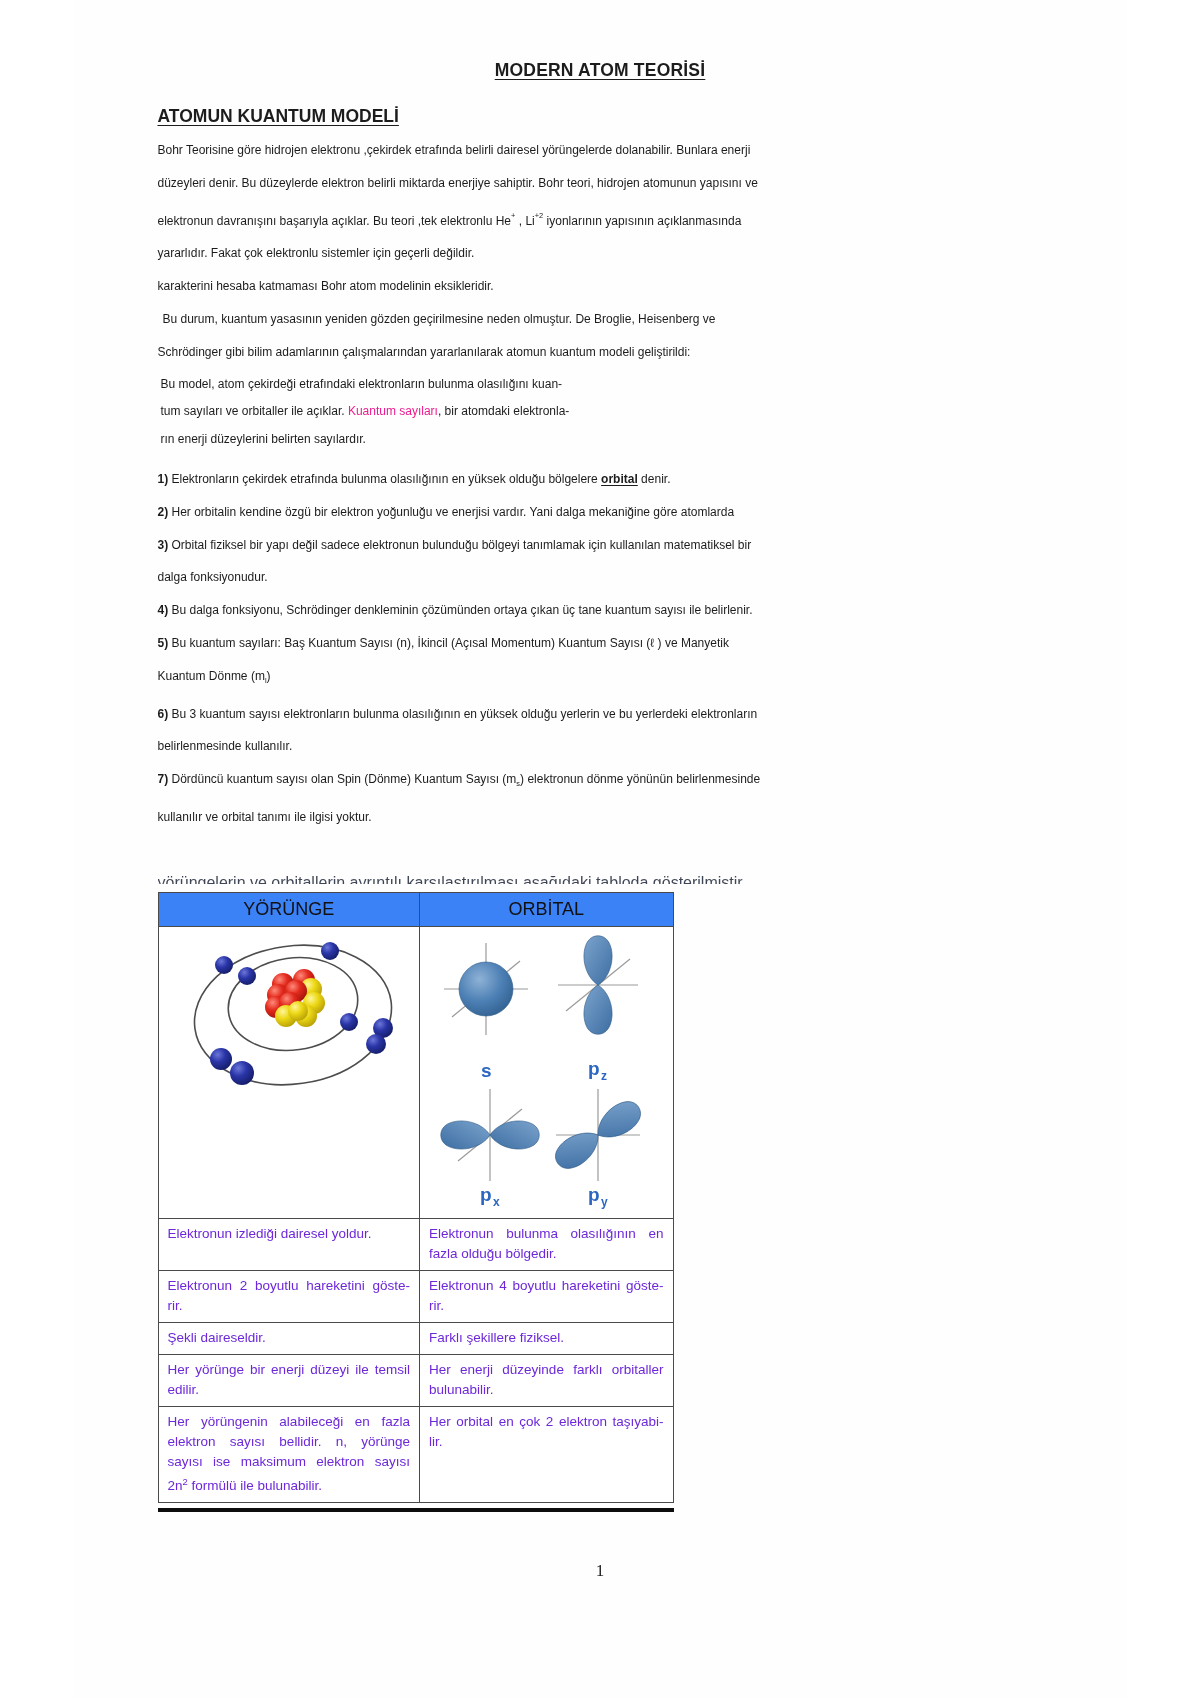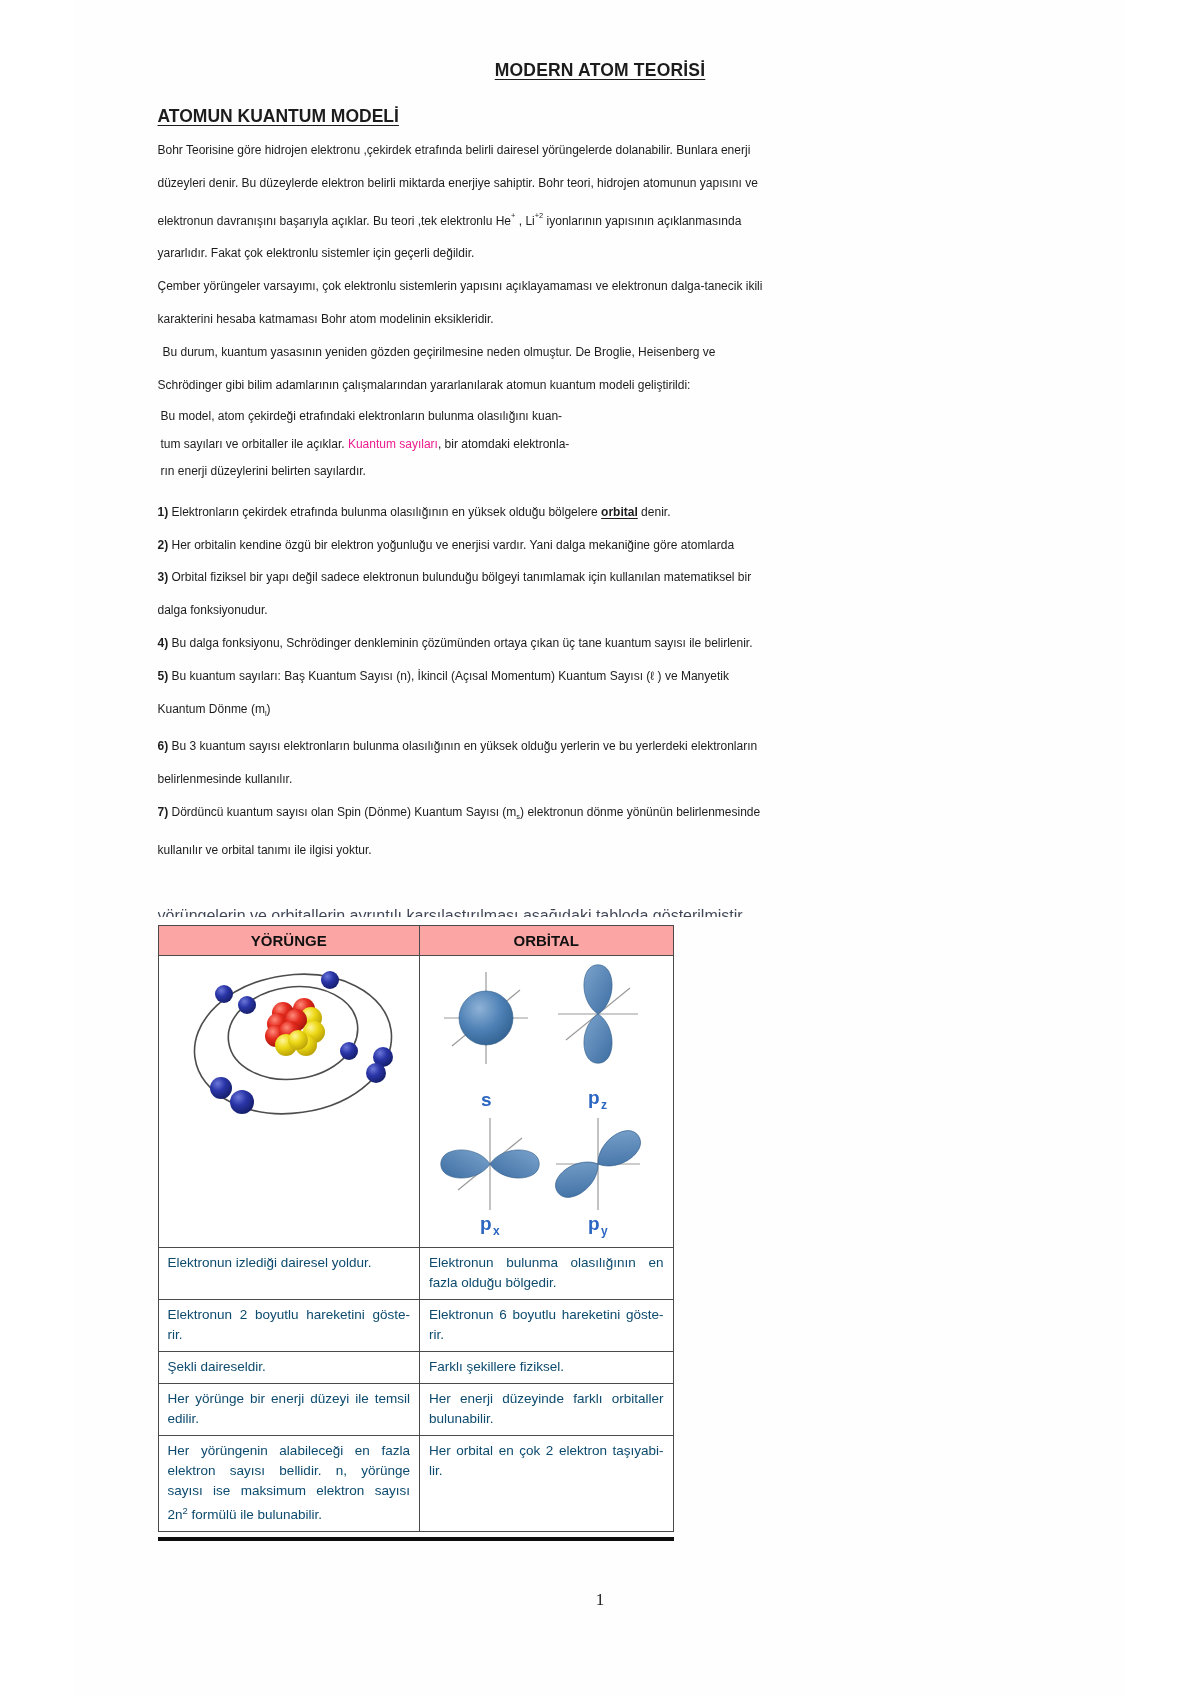--- a/index.html
+++ b/index.html
@@ -52,28 +52,28 @@
     border:1.6px solid #3c3c3c;
     border-collapse:collapse;
     background:#fff;
   }
   .cmp-table td,.cmp-table th{
     border:1px solid #4a4a4a;
     vertical-align:top;
     box-sizing:border-box;
   }
   .cmp-table th{
-    font-size:15px;font-weight:bold;color:#111;
+    font-size:18px;font-weight:normal;color:#111;
     text-align:center;padding:6px 4px;
-    background:#fca5a5;
+    background:#3b82f6;
   }
   .col-l{ width:262px; }
   .col-r{ width:254px; }
   .img-cell{ height:287px; padding:0; }
-  .txt-cell{ padding:5px 9px 6px 9px; font-size:13.5px; color:#0c4a6e; }
+  .txt-cell{ padding:5px 9px 6px 9px; font-size:13.5px; color:#6d28d9; }
   .cl{ display:block; line-height:20px; white-space:nowrap; }
   .just{ text-align:justify; text-align-last:justify; white-space:normal; }
   .thick-rule{
     width:516px;height:4px;background:#0d0d0d;margin-top:5px;
   }
   .footer-pageno{
     margin-top:48px;
     text-align:center;
     font-family:"Liberation Serif","DejaVu Serif",serif;
     font-size:17px;color:#222;
@@ -94,21 +94,20 @@
 
   <div class="section-heading">ATOMUN KUANTUM MODELİ</div>
 
   <div class="body-text">
 
     <span class="bl">Bohr Teorisine göre hidrojen elektronu ,çekirdek etrafında belirli dairesel yörüngelerde dolanabilir. Bunlara enerji</span>
     <span class="bl">düzeyleri denir. Bu düzeylerde elektron belirli miktarda enerjiye sahiptir. Bohr teori, hidrojen atomunun yapısını ve</span>
     <span class="bl"><span>elektronun davranışını başarıyla açıklar. Bu teori ,tek elektronlu He</span><span class="sup">+</span><span> , Li</span><span class="sup">+2</span><span> iyonlarının yapısının açıklanmasında</span></span>
     <span class="bl">yararlıdır. Fakat çok elektronlu sistemler için geçerli değildir.</span>
 
-    <span class="bl">Çember yörüngeler varsayımı, çok elektronlu sistemlerin yapısını açıklayamaması ve elektronun dalga-tanecik ikili</span>
     <span class="bl">karakterini hesaba katmaması Bohr atom modelinin eksikleridir.</span>
 
     <span class="bl" style="padding-left:5px;">Bu durum, kuantum yasasının yeniden gözden geçirilmesine neden olmuştur. De Broglie, Heisenberg ve</span>
     <span class="bl">Schrödinger gibi bilim adamlarının çalışmalarından yararlanılarak atomun kuantum modeli geliştirildi:</span>
 
     <div class="narrow">
       <span class="bl">Bu model, atom çekirdeği etrafındaki elektronların bulunma olasılığını kuan-</span>
       <span class="bl"><span>tum sayıları ve orbitaller ile açıklar. </span><span class="pink">Kuantum sayıları</span><span>, bir atomdaki elektronla-</span></span>
       <span class="bl">rın enerji düzeylerini belirten sayılardır.</span>
     </div>
@@ -256,21 +255,21 @@
         <span class="cl just">Elektronun bulunma olasılığının en</span>
         <span class="cl">fazla olduğu bölgedir.</span>
       </td>
     </tr>
     <tr>
       <td class="txt-cell col-l">
         <span class="cl just">Elektronun 2 boyutlu hareketini göste-</span>
         <span class="cl">rir.</span>
       </td>
       <td class="txt-cell col-r">
-        <span class="cl just">Elektronun 6 boyutlu hareketini göste-</span>
+        <span class="cl just">Elektronun 4 boyutlu hareketini göste-</span>
         <span class="cl">rir.</span>
       </td>
     </tr>
     <tr>
       <td class="txt-cell col-l">
         <span class="cl">Şekli daireseldir.</span>
       </td>
       <td class="txt-cell col-r">
         <span class="cl">Farklı şekillere fiziksel.</span>
       </td>

